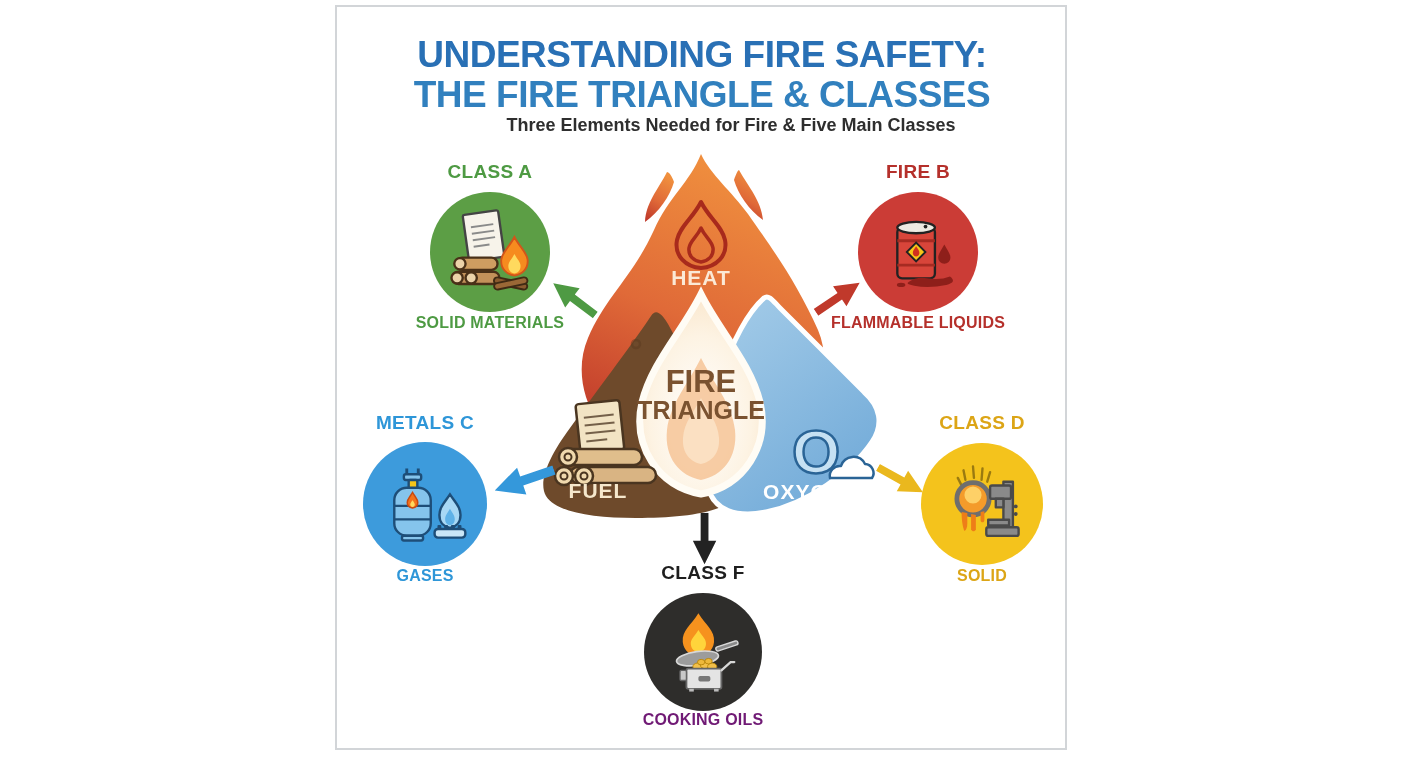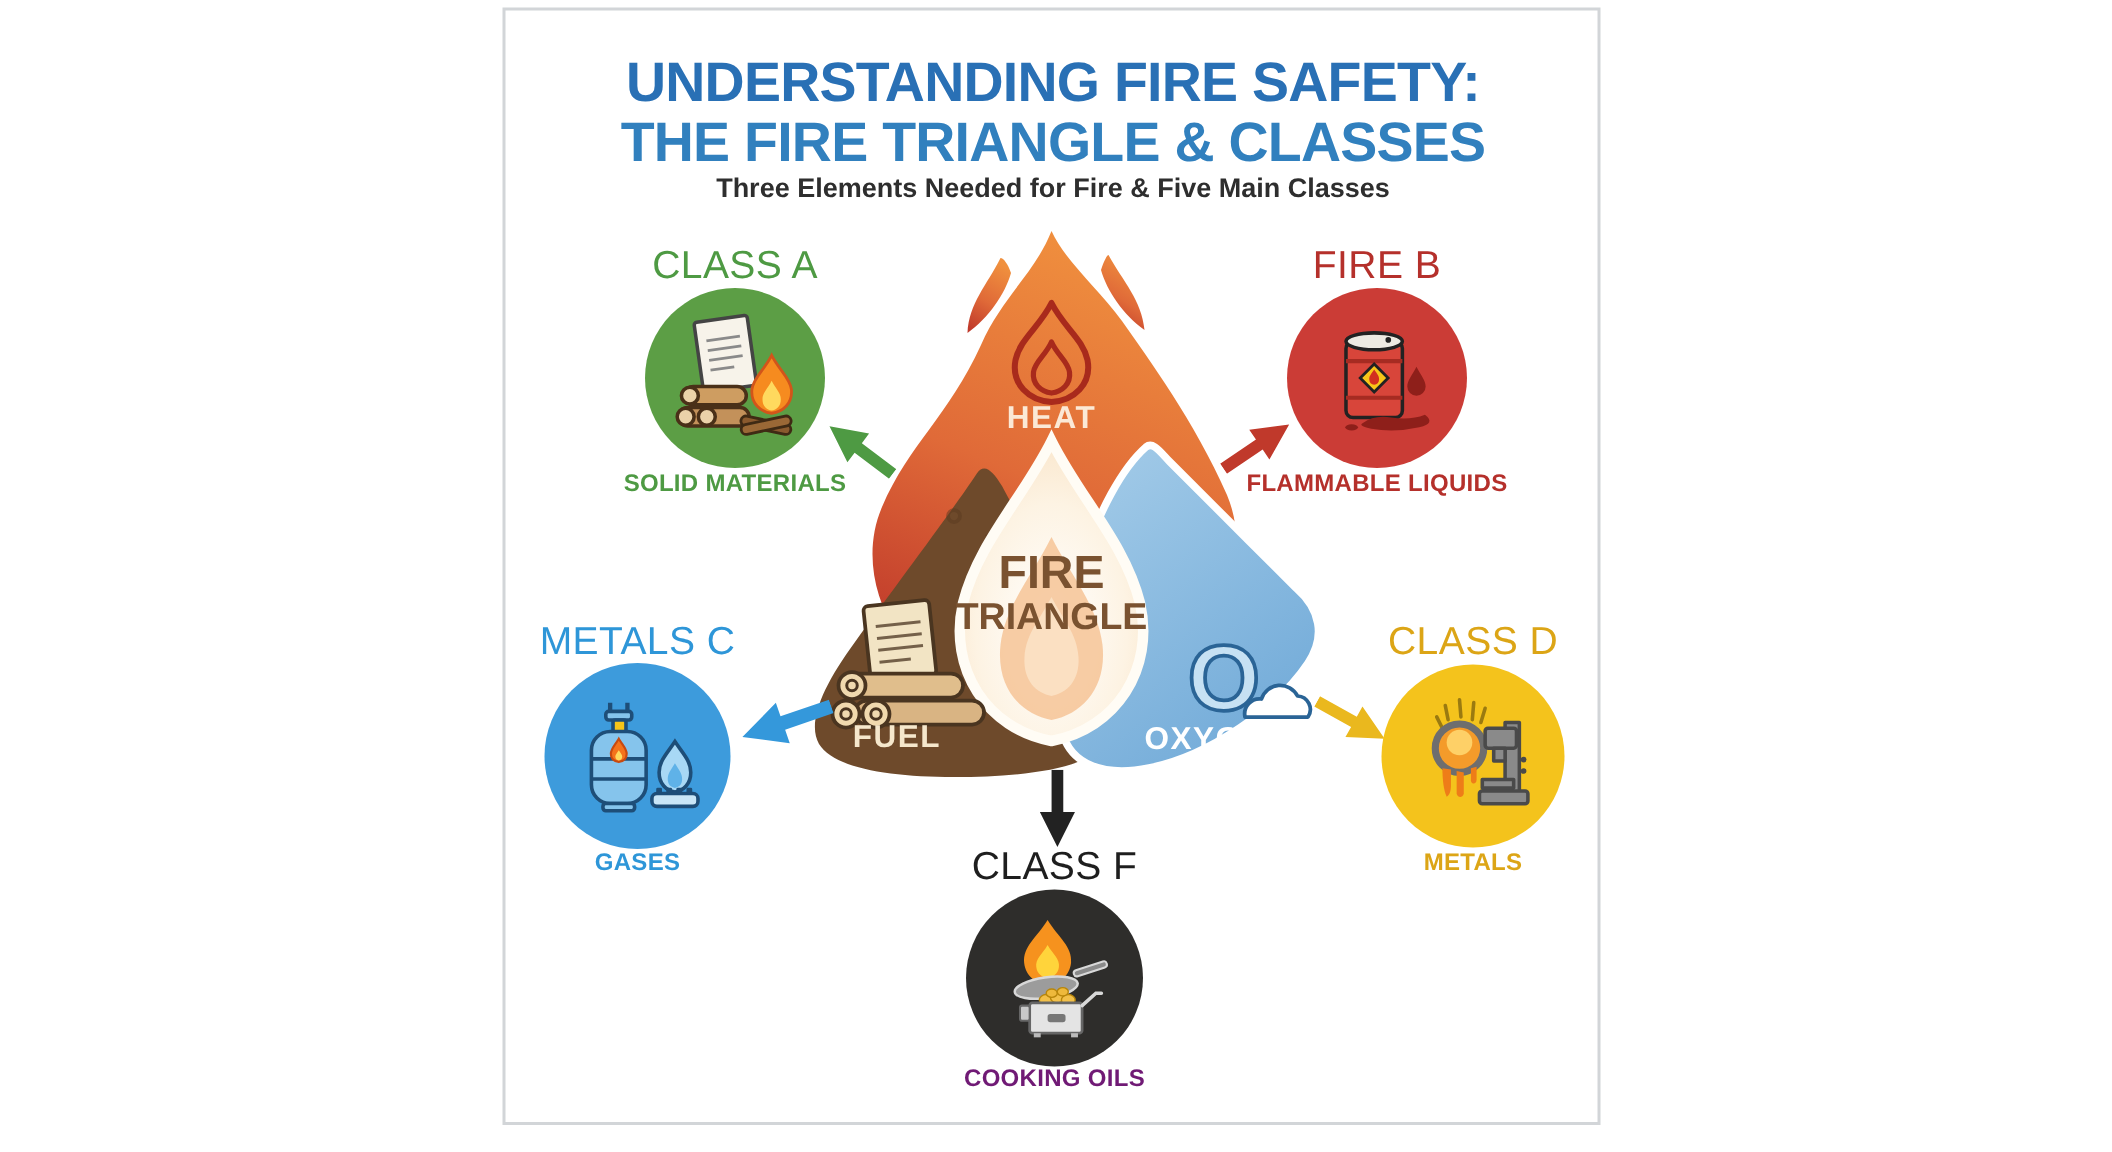--- a/index.html
+++ b/index.html
@@ -15,23 +15,23 @@
   .ctr{text-align:center;}
   .title1{
     left:337px;top:34px;width:730px;font-size:37px;font-weight:800;
     letter-spacing:-0.5px;color:#2970B5;
   }
   .title2{
     left:337px;top:74px;width:730px;font-size:37px;font-weight:600;
     letter-spacing:-0.5px;color:#3180BE;
   }
   .subtitle{
-    left:337px;top:115px;width:730px;font-size:18px;font-weight:600;color:#2e2e2e;
-  }
-  .class-label{width:220px;font-size:26px;font-weight:400;letter-spacing:0.3px;}
+    left:337px;top:115px;width:730px;font-size:18px;font-weight:600;color:#2e2e2e;padding-left:29px;
+  }
+  .class-label{width:220px;font-size:19px;font-weight:700;letter-spacing:0.3px;}
   .class-desc{width:230px;font-size:16px;font-weight:700;letter-spacing:0.2px;}
   .class-circle{
     border-radius:50%;display:flex;align-items:center;justify-content:center;
   }
   .class-circle svg{display:block;}
   .arrow{width:70px;height:40px;}
   .tri-svg{left:518px;top:146px;}
 </style>
 </head>
 <body>
@@ -235,21 +235,21 @@
         <rect x="72" y="26" width="10" height="50"></rect>
         <rect x="58" y="30" width="22" height="14" rx="2"></rect>
         <rect x="64" y="44" width="8" height="9"></rect>
         <rect x="56" y="66" width="22" height="6"></rect>
         <rect x="54" y="74" width="34" height="9" rx="2"></rect>
       </g>
       <circle cx="85" cy="52" r="2" fill="#4A4A4A"></circle>
         <circle cx="85" cy="60" r="2" fill="#4A4A4A"></circle>
     </svg>
   </div>
-  <div class="abs ctr class-desc" style="left: 867px; top: 567px; color: rgb(220, 165, 22);">METALS</div>
+  <div class="abs ctr class-desc" style="left: 867px; top: 567px; color: rgb(220, 165, 22);">SOLID</div>
 
   <div class="abs ctr class-label" style="left: 593px; top: 562px; color: rgb(30, 30, 30);">CLASS F</div>
   <div class="abs class-circle" style="left: 644px; top: 593px; width: 118px; height: 118px; background-color: rgb(46, 45, 43);">
     <svg width="92" height="92" viewBox="0 0 100 100">
       <path d="M45,8 C37,21 27,27 28,39 C29,49 37,54 45,55 C53,54 61,49 62,39 C63,27 53,21 45,8 Z" fill="#F6921E"></path>
       <path d="M45,26 C41,33 36,36 36.8,42 C37.4,47 41,49.5 45,50 C49,49.5 52.6,47 53.2,42 C54,36 49,33 45,26 Z" fill="#FFD43B"></path>
       <g transform="rotate(-8 44 57)">
         <ellipse cx="44" cy="57" rx="23" ry="7.5" fill="#9C9C9C" stroke="#D8D8D8" stroke-width="1.8"></ellipse>
       </g>
       <rect x="64" y="45" width="25" height="4.5" rx="2.2" fill="#8A8A8A" stroke="#D8D8D8" stroke-width="1.5" transform="rotate(-18 64 47)"></rect>

